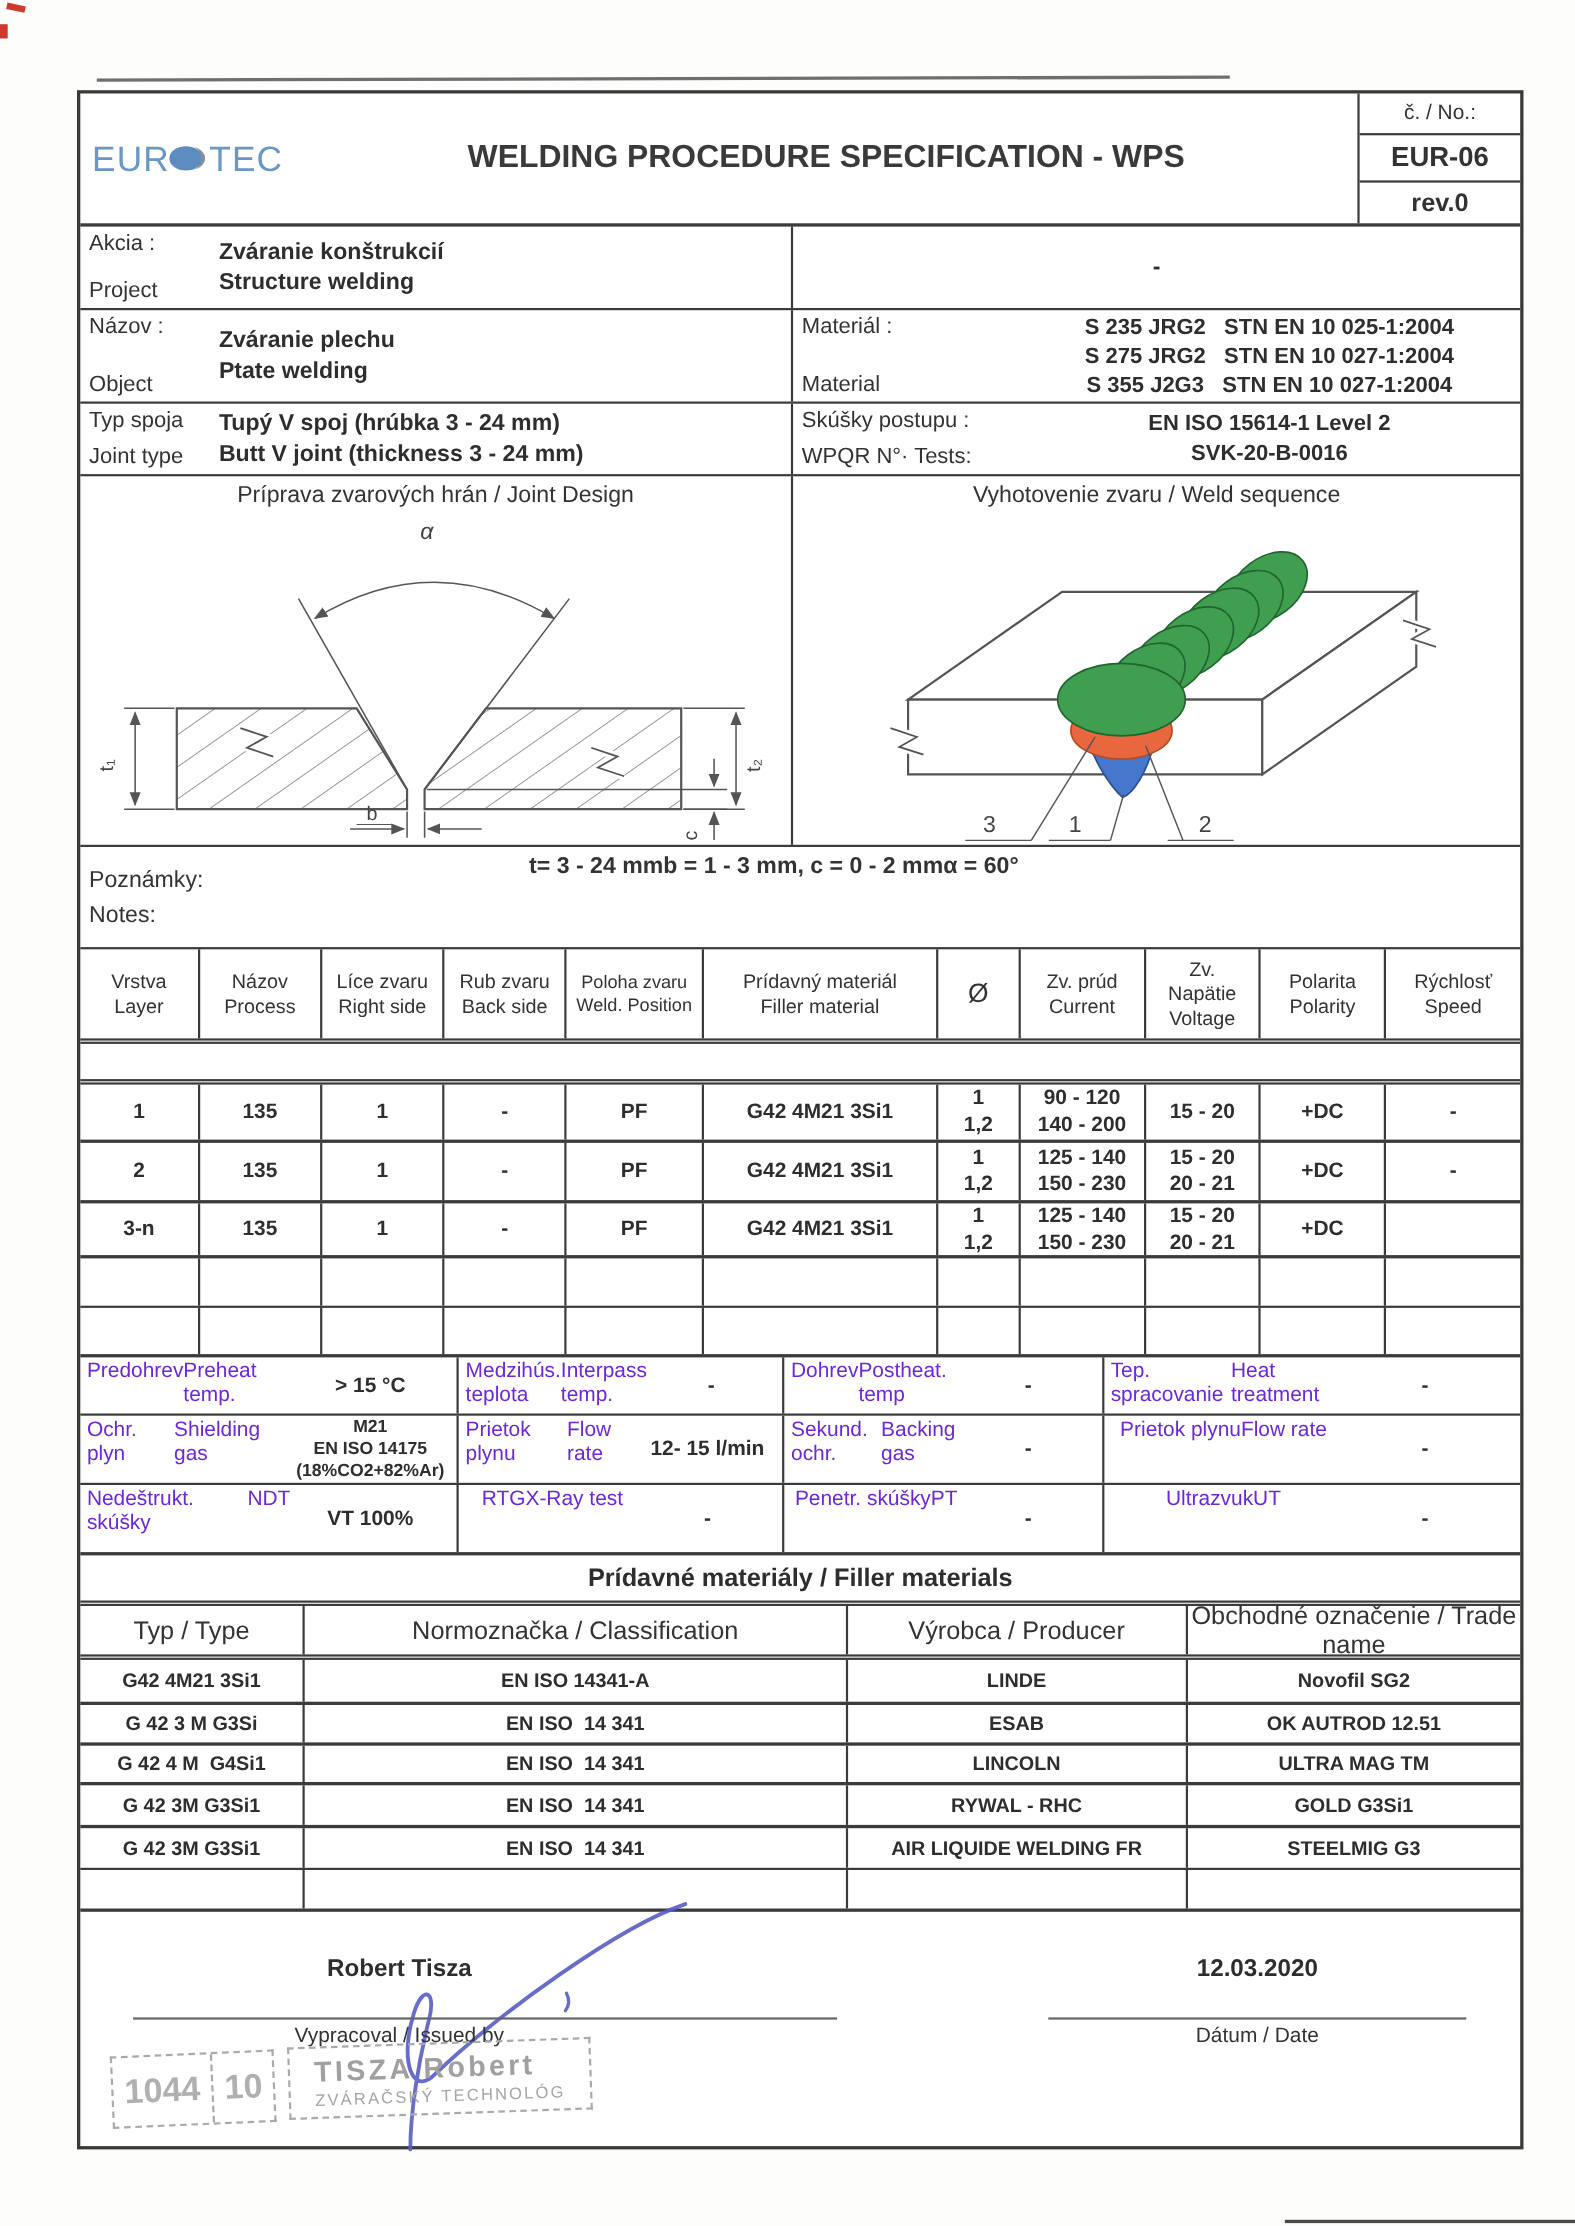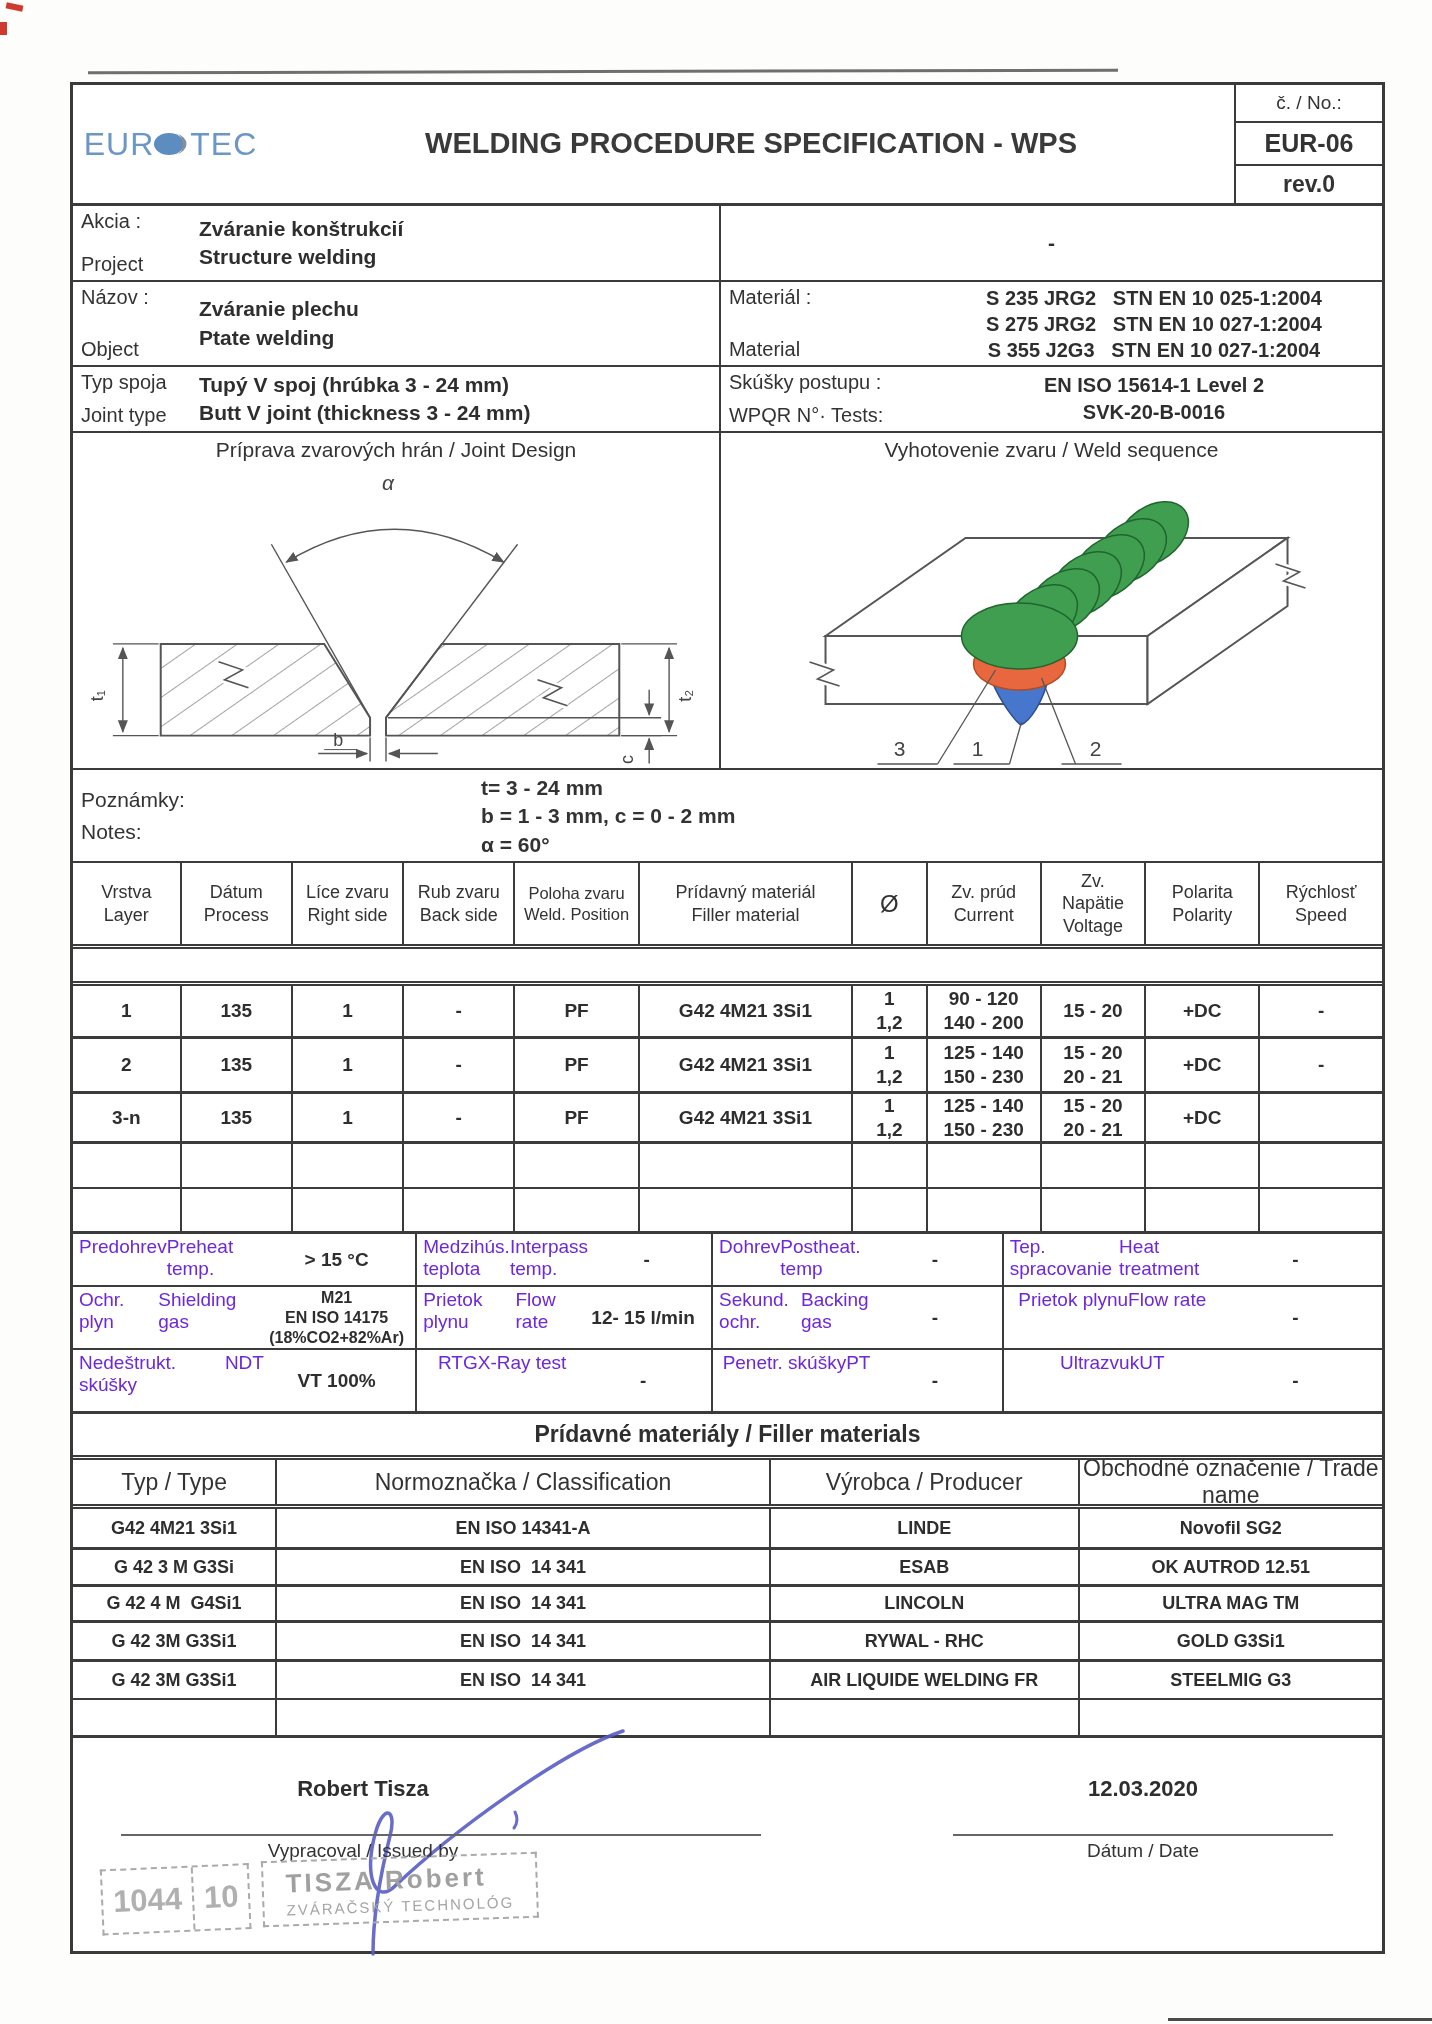--- a/index.html
+++ b/index.html
@@ -54,21 +54,21 @@
   .diag { height:337px; display:flex; }
   .dcell { display:flex; flex-direction:column; align-items:center; padding-top:5px; }
   .dcell-l { width:49.5%; }
   .dcell-r { flex:1; }
   .dtitle { font-size:21px; color:#333; height:28px; }
   .dcell svg { flex:1; width:100%; }
 
   
   .notes { height:93px; display:flex; padding:4px 8px; }
   .notes-labels { width:190px; display:flex; flex-direction:column; justify-content:center; font-size:21px; line-height:1.5; }
-  .notes-vals { display:flex; flex-direction:column; justify-content:flex-start; font-weight:700; font-size:21px; line-height:1.35; margin-left:210px; }
+  .notes-vals { display:flex; justify-content:flex-start; font-weight:700; font-size:21px; line-height:1.35; margin-left:210px; }
 
   
   .pgrid { display:grid; grid-template-columns:8.3% 8.5% 8.5% 8.5% 9.5% 16.3% 5.7% 8.7% 8% 8.7% 1fr; }
   .pc { border-right:2px solid #3b3b3b; display:flex; flex-direction:column; align-items:center; justify-content:center; text-align:center; line-height:1.25; overflow:hidden; }
   .pc:last-child { border-right:none; }
   .phead { height:86px; font-size:18px; color:#333; }
   .phead .small { font-size:16.5px; }
   .phead .dia { font-size:24px; }
   .pspacer { height:37px; }
   .prow { font-size:19px; font-weight:700; color:#2e2e2e; }
@@ -334,21 +334,21 @@
         <span>α = 60°</span>
       </div>
     </div>
 
     <div class="pgrid phead bd">
       <div class="pc">
           <span>Vrstva</span>
           <span>Layer</span>
         </div>
       <div class="pc">
-          <span>Dátum</span>
+          <span>Názov</span>
           <span>Process</span>
         </div>
       <div class="pc">
           <span>Líce zvaru</span>
           <span>Right side</span>
         </div>
       <div class="pc">
           <span>Rub zvaru</span>
           <span>Back side</span>
         </div>

